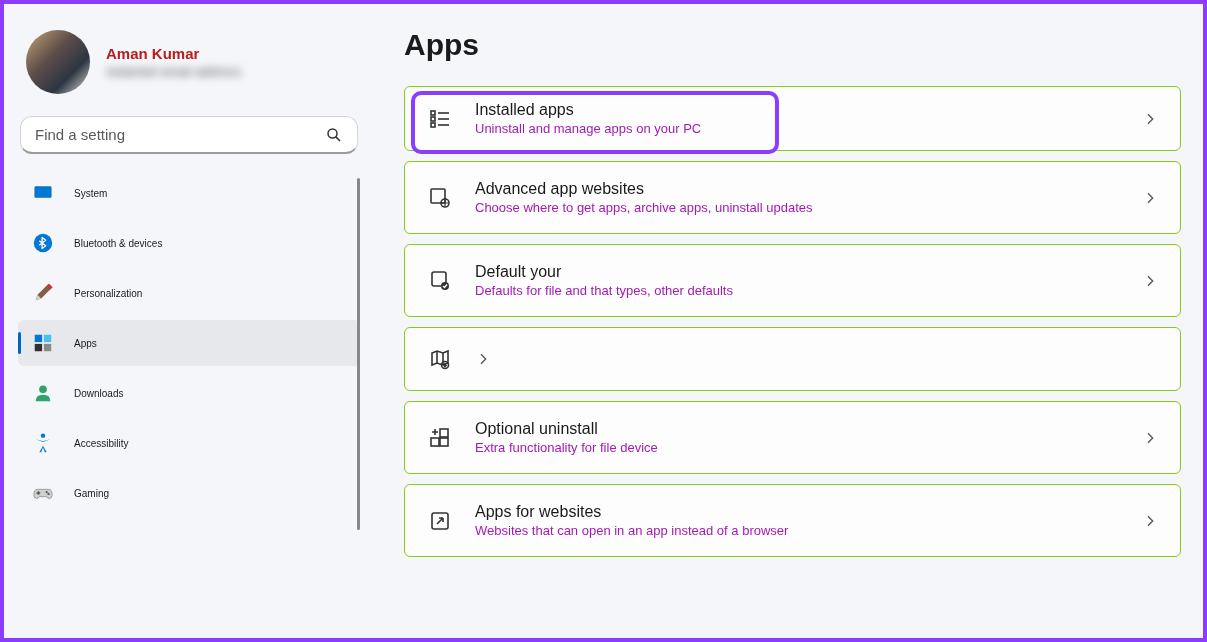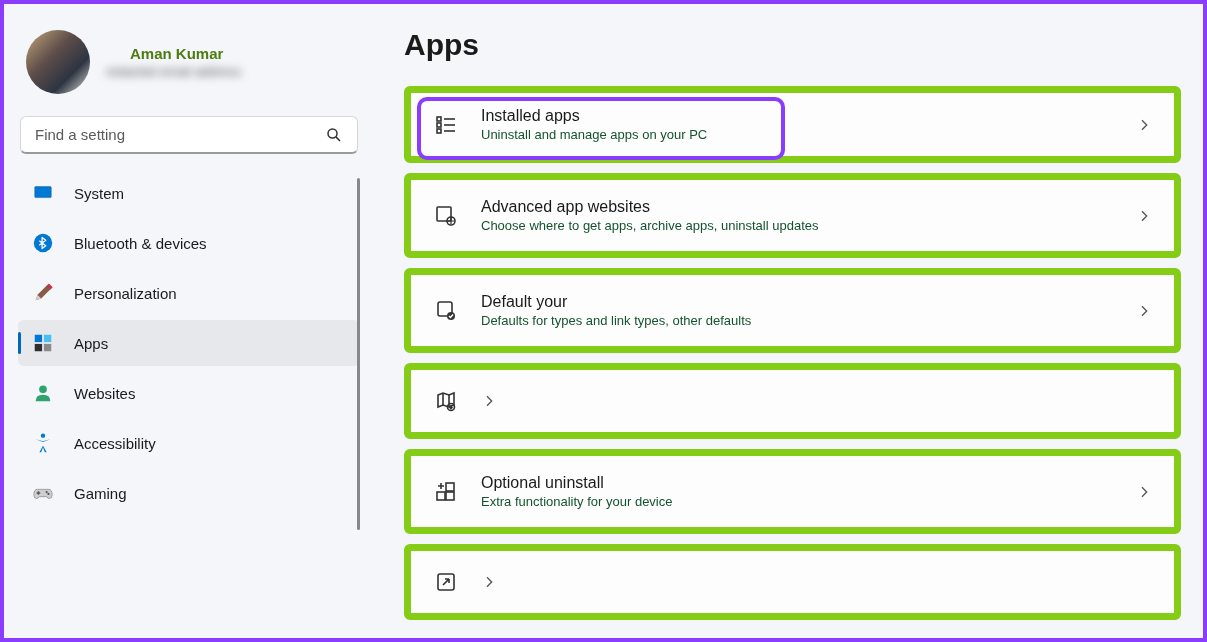--- a/index.html
+++ b/index.html
@@ -25,29 +25,29 @@
       padding: 8px 10px 18px 8px;
     }
     .avatar {
       width: 64px;
       height: 64px;
       border-radius: 50%;
       background: linear-gradient(135deg, #c4a87a 0%, #5e4d4a 40%, #2d3542 70%, #e8e2dc 100%);
       flex-shrink: 0;
     }
     .profile-info { display: flex; flex-direction: column; gap: 2px; }
-    .profile-name { font-size: 15px; font-weight: 600; color: #4d7c0f; margin-left: 24px; }
+    .profile-name { font-size: 15px; font-weight: 600; color: #b91c1c; }
     .profile-email { font-size: 13px; color: #555; filter: blur(4px); user-select: none; }
     .search-box {
       display: flex;
       align-items: center;
       background: #fff;
       border: 1px solid #d6d6d6;
       border-bottom: 2px solid #9a9a9a;
-      border-radius: 6px;
+      border-radius: 12px;
       padding: 0 14px;
       height: 38px;
       margin: 4px 2px 16px 2px;
     }
     .search-input {
       flex: 1;
       border: none;
       outline: none;
       font-size: 15px;
       background: transparent;
@@ -73,21 +73,21 @@
       background:#888;
       border-radius:2px;
     }
     .nav-item {
       display: flex;
       align-items: center;
       gap: 20px;
       padding: 12px 10px 12px 14px;
       border-radius: 6px;
       cursor: pointer;
-      font-size: 15px;
+      font-size: 10px;
       color: #1a1a1a;
       position: relative;
     }
     .nav-item.active { background: #e6e8ec; }
     .nav-item.active::before {
       content:"";
       position:absolute;
       left:0;
       top:12px;
       bottom:12px;
@@ -105,21 +105,21 @@
       font-size: 30px;
       font-weight: 600;
       color: #1a1a1a;
       margin-bottom: 24px;
     }
     .cards { display: flex; flex-direction: column; gap: 10px; }
     .card {
       display: flex;
       align-items: center;
       background: #fdfdfe;
-      border: 7px solid #84cc16;
+      border: 1px solid #84cc16;
       border-radius: 6px;
       padding: 18px 22px 18px 22px;
       cursor: pointer;
       gap: 22px;
     }
     .card.highlight {
       position: relative;
       padding: 14px 22px;
     }
     .card.highlight::after {
@@ -129,21 +129,21 @@
       top:4px;
       width: 360px;
       height: calc(100% - 8px);
       border: 4px solid #8b3dff;
       border-radius: 10px;
       pointer-events:none;
     }
     .card-icon { width: 26px; height: 26px; display:flex; align-items:center; justify-content:center; flex-shrink:0; }
     .card-body { flex:1; }
     .card-title { font-size: 16px; font-weight: 400; color: #1a1a1a; }
-    .card-desc { font-size: 13px; color: #14532d; margin-top: 2px; }
+    .card-desc { font-size: 13px; color: #a21caf; margin-top: 2px; }
     .chevron { width: 16px; height: 16px; }
     svg { display:block; }
   </style>
 </head>
 <body>
 
 <aside class="sidebar">
 
   <div class="profile">
     <div class="avatar"></div>
@@ -209,21 +209,21 @@
       <span>Apps</span>
     </div>
 
     <div class="nav-item">
       <span class="nav-icon">
         <svg viewBox="0 0 24 24" width="22" height="22">
             <circle cx="12" cy="8" r="4.2" fill="#2fa36e"></circle>
             <path d="M4 21 Q4 14 12 14 Q20 14 20 21 Z" fill="#2fa36e"></path>
           </svg>
       </span>
-      <span>Websites</span>
+      <span>Downloads</span>
     </div>
 
 
     <div class="nav-item">
       <span class="nav-icon">
         <svg viewBox="0 0 24 24" width="22" height="22">
             <circle cx="12" cy="4" r="2.4" fill="#0078d4"></circle>
             <path d="M4 8 L12 10 L20 8 L12 11 L12 15 L16 22 L14 22 L12 17 L10 22 L8 22 L12 15 L12 11 Z" fill="#0078d4"></path>
           </svg>
       </span>
@@ -294,21 +294,21 @@
     <div class="card">
       <span class="card-icon">
         <svg viewBox="0 0 24 24" width="24" height="24" stroke="#333" stroke-width="1.6" fill="none">
             <rect x="4" y="3" width="14" height="14" rx="2"></rect>
             <circle cx="17" cy="17" r="4" fill="#333" stroke="none"></circle>
             <path d="M15 17 L16.5 18.5 L19 15.5" stroke="#fff" stroke-width="1.4"></path>
           </svg>
       </span>
       <div class="card-body">
         <div class="card-title">Default your</div>
-        <div class="card-desc">Defaults for types and link types, other defaults</div>
+        <div class="card-desc">Defaults for file and that types, other defaults</div>
       </div>
       <span class="chevron">
         <svg viewBox="0 0 24 24" width="16" height="16" stroke="#555" stroke-width="2" fill="none">
             <path d="M9 5 L16 12 L9 19"></path>
           </svg>
       </span>
     </div>
 
     <div class="card">
       <span class="card-icon">
@@ -330,36 +330,40 @@
       <span class="card-icon">
         <svg viewBox="0 0 24 24" width="24" height="24" stroke="#333" stroke-width="1.6" fill="none">
             <rect x="3" y="12" width="8" height="8"></rect>
             <rect x="12" y="12" width="8" height="8"></rect>
             <rect x="12" y="3" width="8" height="8"></rect>
             <path d="M7 3 L7 9 M4 6 L10 6"></path>
           </svg>
       </span>
       <div class="card-body">
         <div class="card-title">Optional uninstall</div>
-        <div class="card-desc">Extra functionality for your device</div>
+        <div class="card-desc">Extra functionality for file device</div>
       </div>
       <span class="chevron">
         <svg viewBox="0 0 24 24" width="16" height="16" stroke="#555" stroke-width="2" fill="none">
             <path d="M9 5 L16 12 L9 19"></path>
           </svg>
       </span>
     </div>
 
     <div class="card">
       <span class="card-icon">
         <svg viewBox="0 0 24 24" width="24" height="24" stroke="#333" stroke-width="1.6" fill="none">
             <rect x="4" y="4" width="16" height="16" rx="2"></rect>
             <path d="M9 15 L15 9 M15 9 L15 13 M15 9 L11 9"></path>
           </svg>
       </span>
+      <div class="card-body">
+        <div class="card-title">Apps for websites</div>
+        <div class="card-desc">Websites that can open in an app instead of a browser</div>
+      </div>
       <span class="chevron">
         <svg viewBox="0 0 24 24" width="16" height="16" stroke="#555" stroke-width="2" fill="none">
             <path d="M9 5 L16 12 L9 19"></path>
           </svg>
       </span>
     </div>
 
   </div>
 </main>
 

